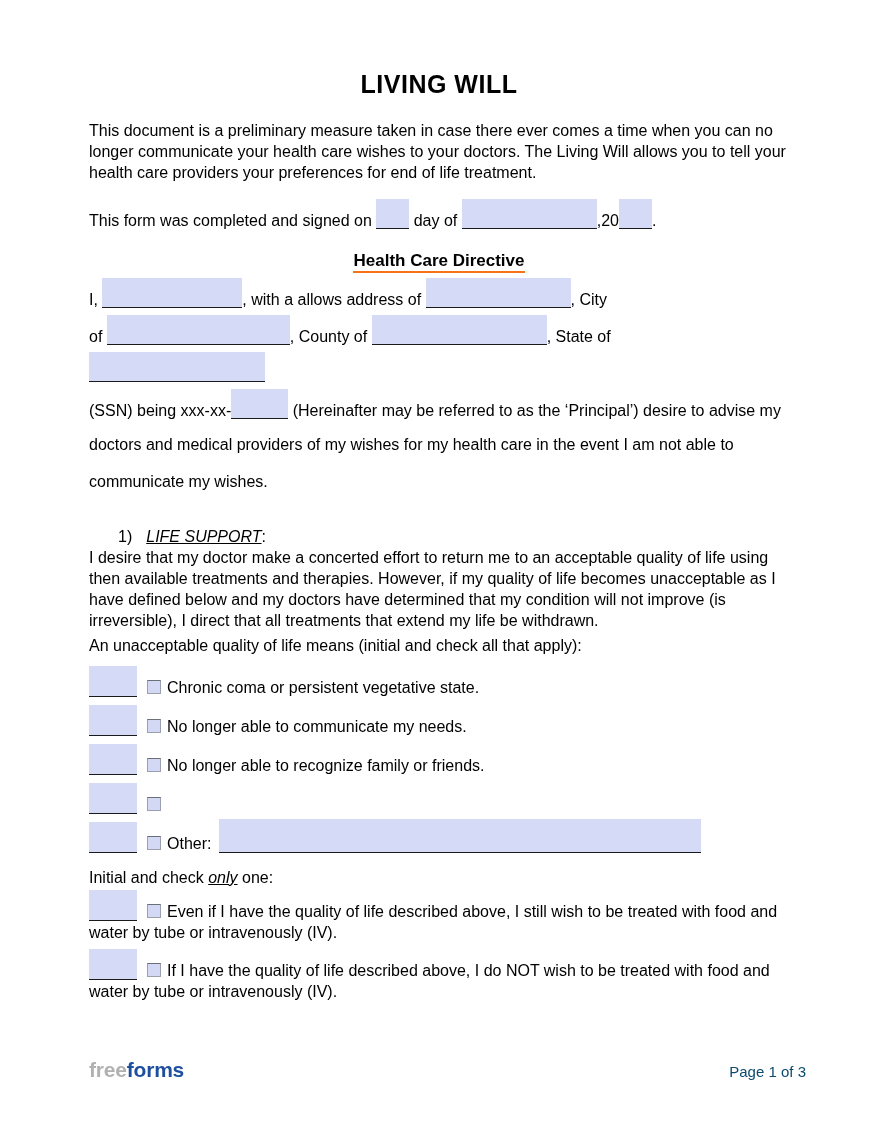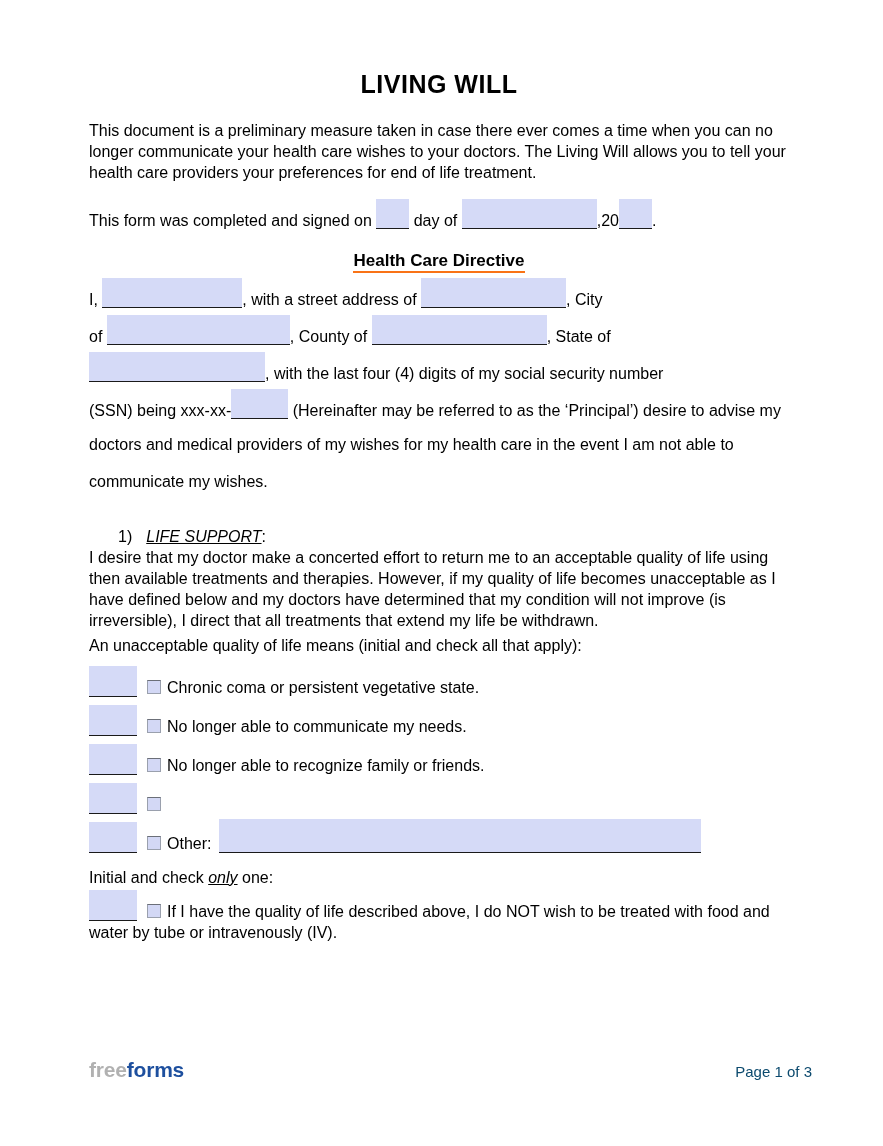--- a/index.html
+++ b/index.html
@@ -77,21 +77,21 @@
 
   p.only-line { margin:14px 0 0 0; line-height:21px; }
   .only-word { font-style:italic; text-decoration:underline; }
 
   p.opt { margin:2px 0 0 0; line-height:21px; }
   p.opt + p.opt { margin-top:6px; }
   p.opt .init-field { display:inline-block; vertical-align:-4px; }
   p.opt .cb { display:inline-block; vertical-align:-1px; margin:0 6px 0 10px; }
 
   .footer {
-    position:absolute; left:89px; right:71px; top:1058px;
+    position:absolute; left:89px; right:77px; top:1058px;
     display:flex; justify-content:space-between; align-items:flex-end;
   }
   .brand { font-size:21px; font-weight:bold; line-height:24px; letter-spacing:-0.2px; }
   .brand .free { color:var(--brand-gray,#b1b1b1); }
   .brand .forms { color:var(--brand-blue,#1d4f9e); }
   .pagenum { font-size:15px; line-height:20px; color:#0c4a6e; }
 </style>
 </head>
 <body>
 
@@ -104,28 +104,28 @@
 
     <div class="signed-line"><span>This form was completed and signed on</span>
 <span class="field w33"></span>
 <span>day of</span>
 <span class="field w135"></span><span>,20</span><span class="field w33"></span><span>.</span></div>
 
     <h2 class="hcd"><span class="u">Health Care Directive</span></h2>
 
     <div class="dsec">
       <div class="dline"><span>I,</span>
-<span class="field w140"></span><span>, with a street address of</span>
+<span class="field w140"></span><span>, with a allows address of</span>
 <span class="field w145"></span><span>, City</span></div>
 
       <div class="dline"><span>of</span>
 <span class="field w183"></span><span>, County of</span>
 <span class="field w175"></span><span>, State of</span></div>
 
-      <div class="dline"><span class="field w176"></span><span>, with the last four (4) digits of my social security number</span></div>
+      <div class="dline"><span class="field w176"></span></div>
 
       <div class="dline"><span>(SSN) being xxx-xx-</span><span class="field w57"></span>
 <span>(Hereinafter may be referred to as the ‘Principal’) desire to advise my</span></div>
 
       <div class="dline"><span>doctors and medical providers of my wishes for my health care in the event I am not able to</span></div>
 
       <div class="dline"><span>communicate my wishes.</span></div>
     </div>
 
     <div class="ls-head"><span>1)</span><span class="ls-title">LIFE SUPPORT</span><span>:</span></div>
@@ -159,20 +159,21 @@
         <span class="cb"></span>
         <span class="chk-label">Other:</span>
         <span class="other-field"></span>
       </div>
     </div>
 
     <p class="only-line"><span>Initial and check</span>
 <span class="only-word">only</span>
 <span>one:</span></p>
 
+    <p class="opt"><span class="init-field"></span><span class="cb"></span><span>Even if I have the quality of life described above, I still wish to be treated with food and water by tube or intravenously (IV).</span></p>
 
     <p class="opt"><span class="init-field"></span><span class="cb"></span><span>If I have the quality of life described above, I do NOT wish to be treated with food and water by tube or intravenously (IV).</span></p>
 
   </div>
 
   <div class="footer">
     <div class="brand"><span class="free">free</span><span class="forms">forms</span></div>
     <div class="pagenum">Page 1 of 3</div>
   </div>
 </div>

